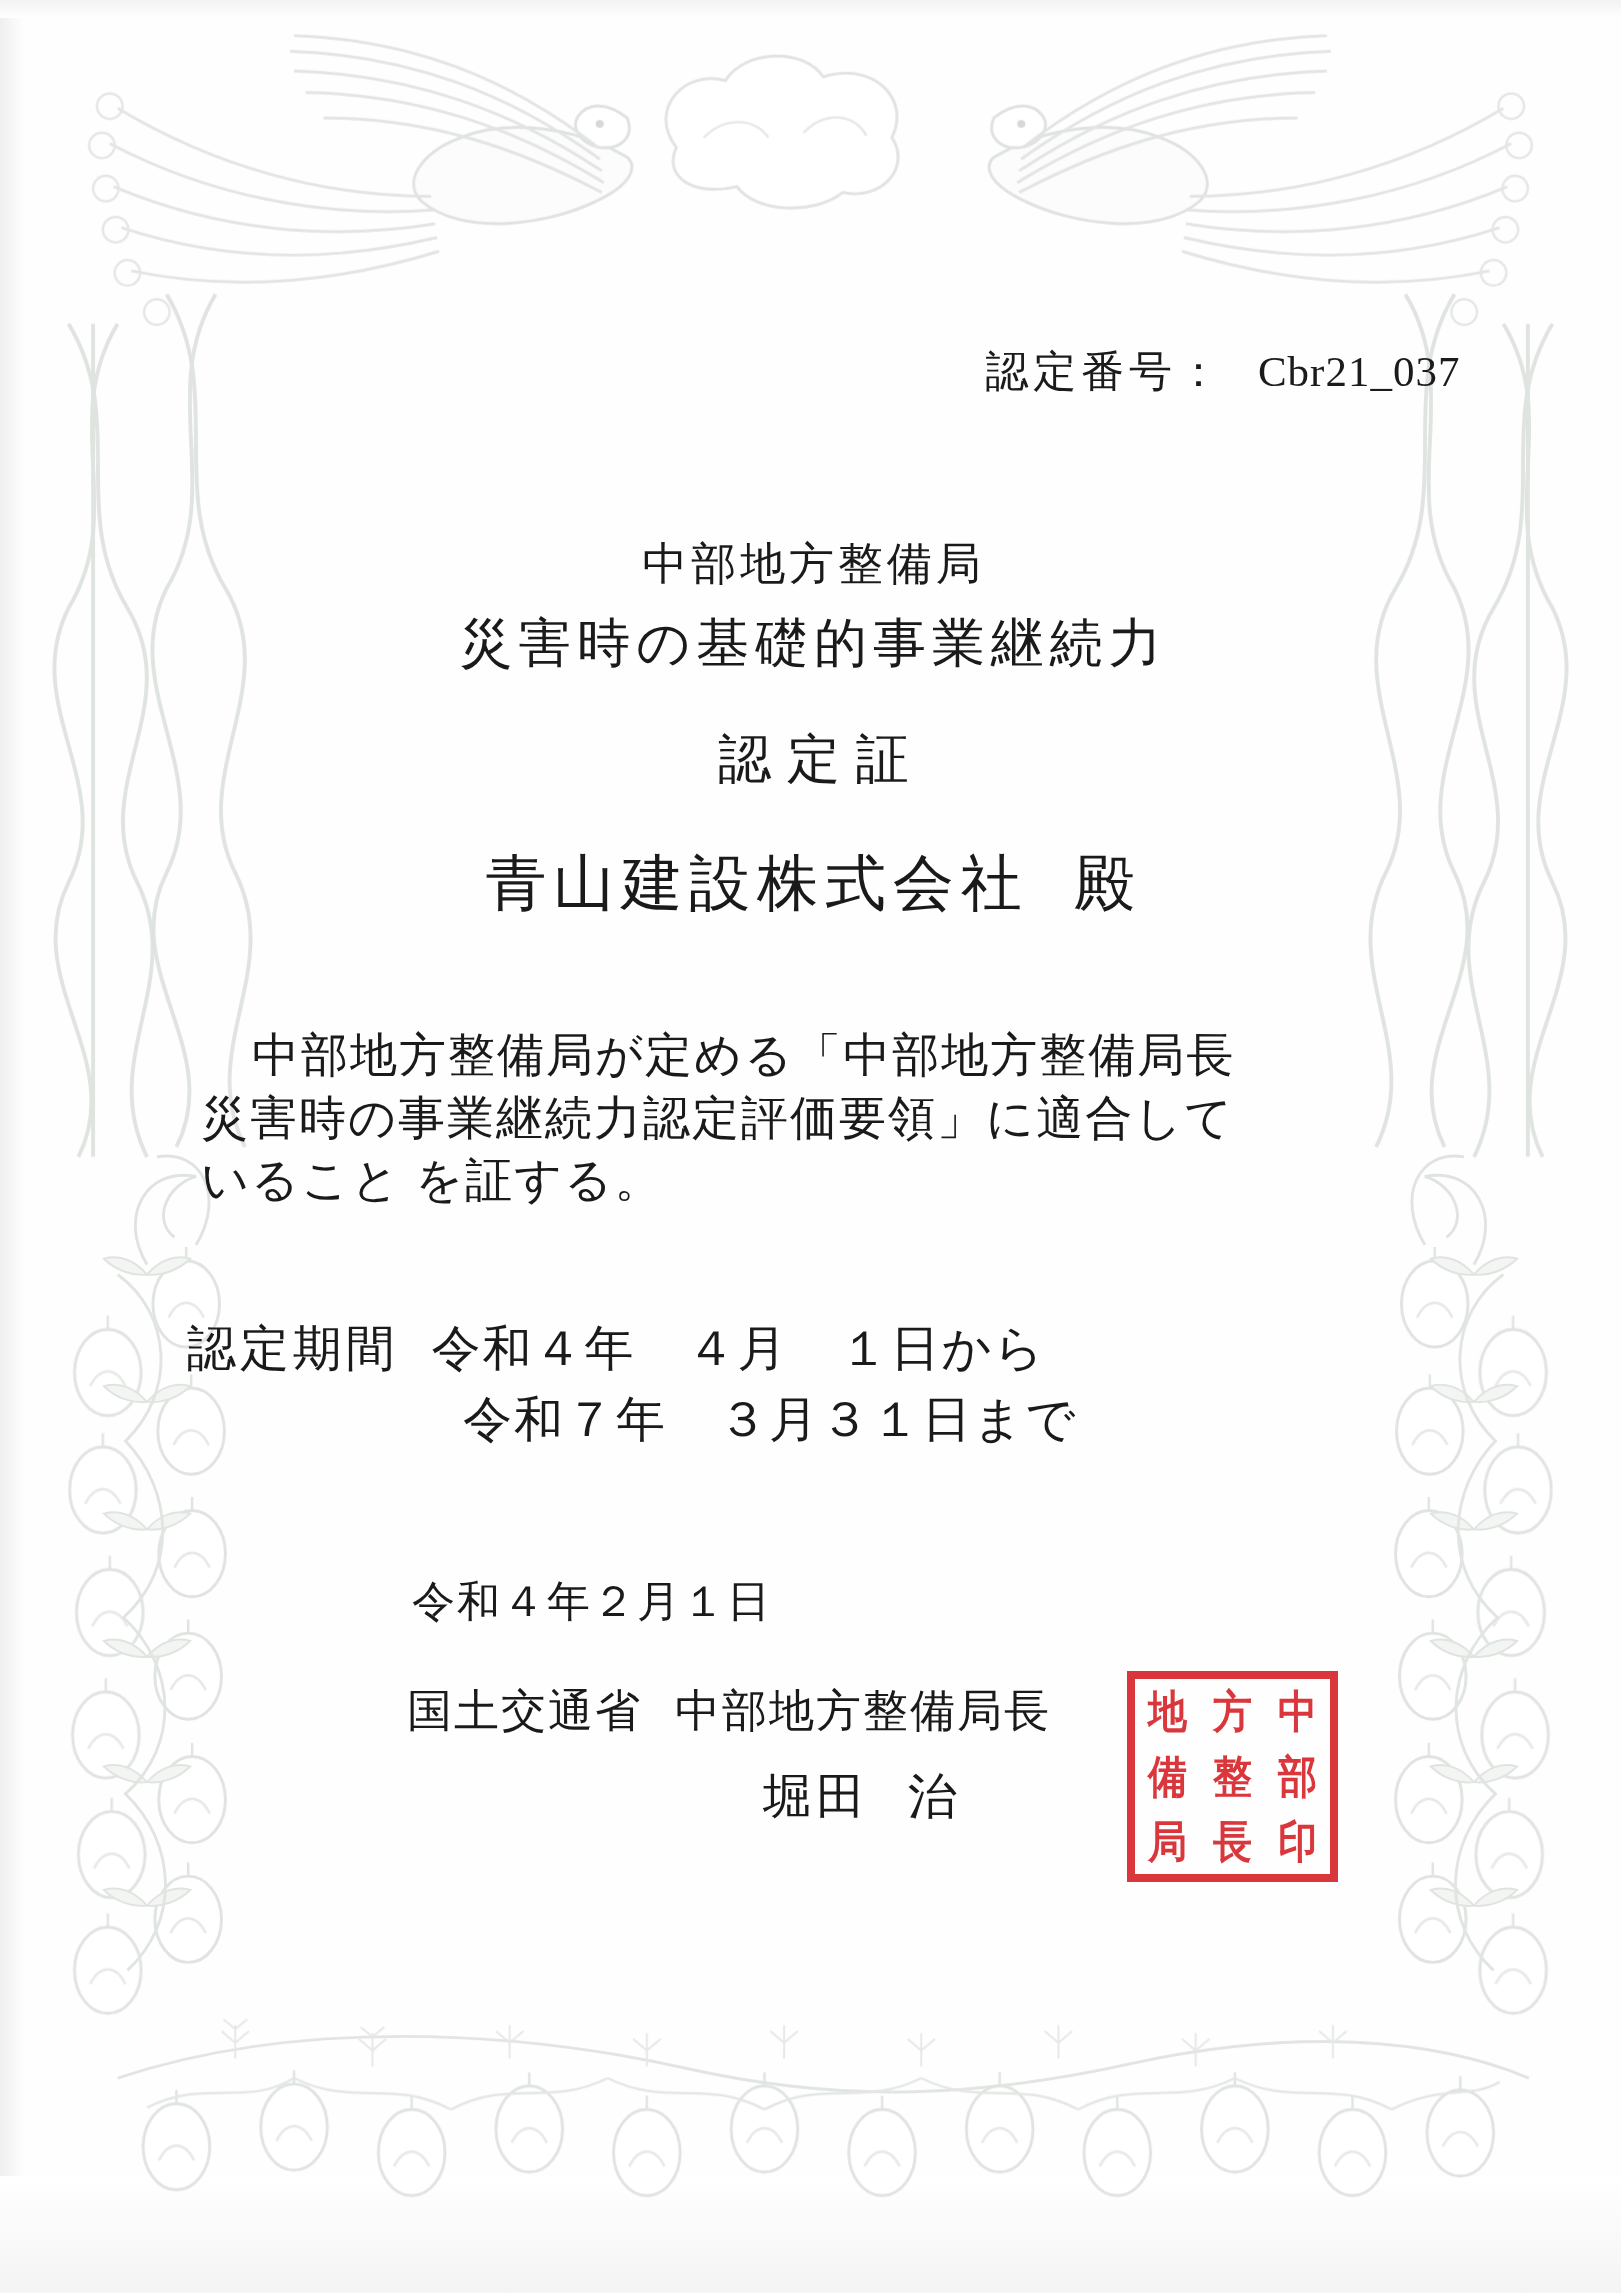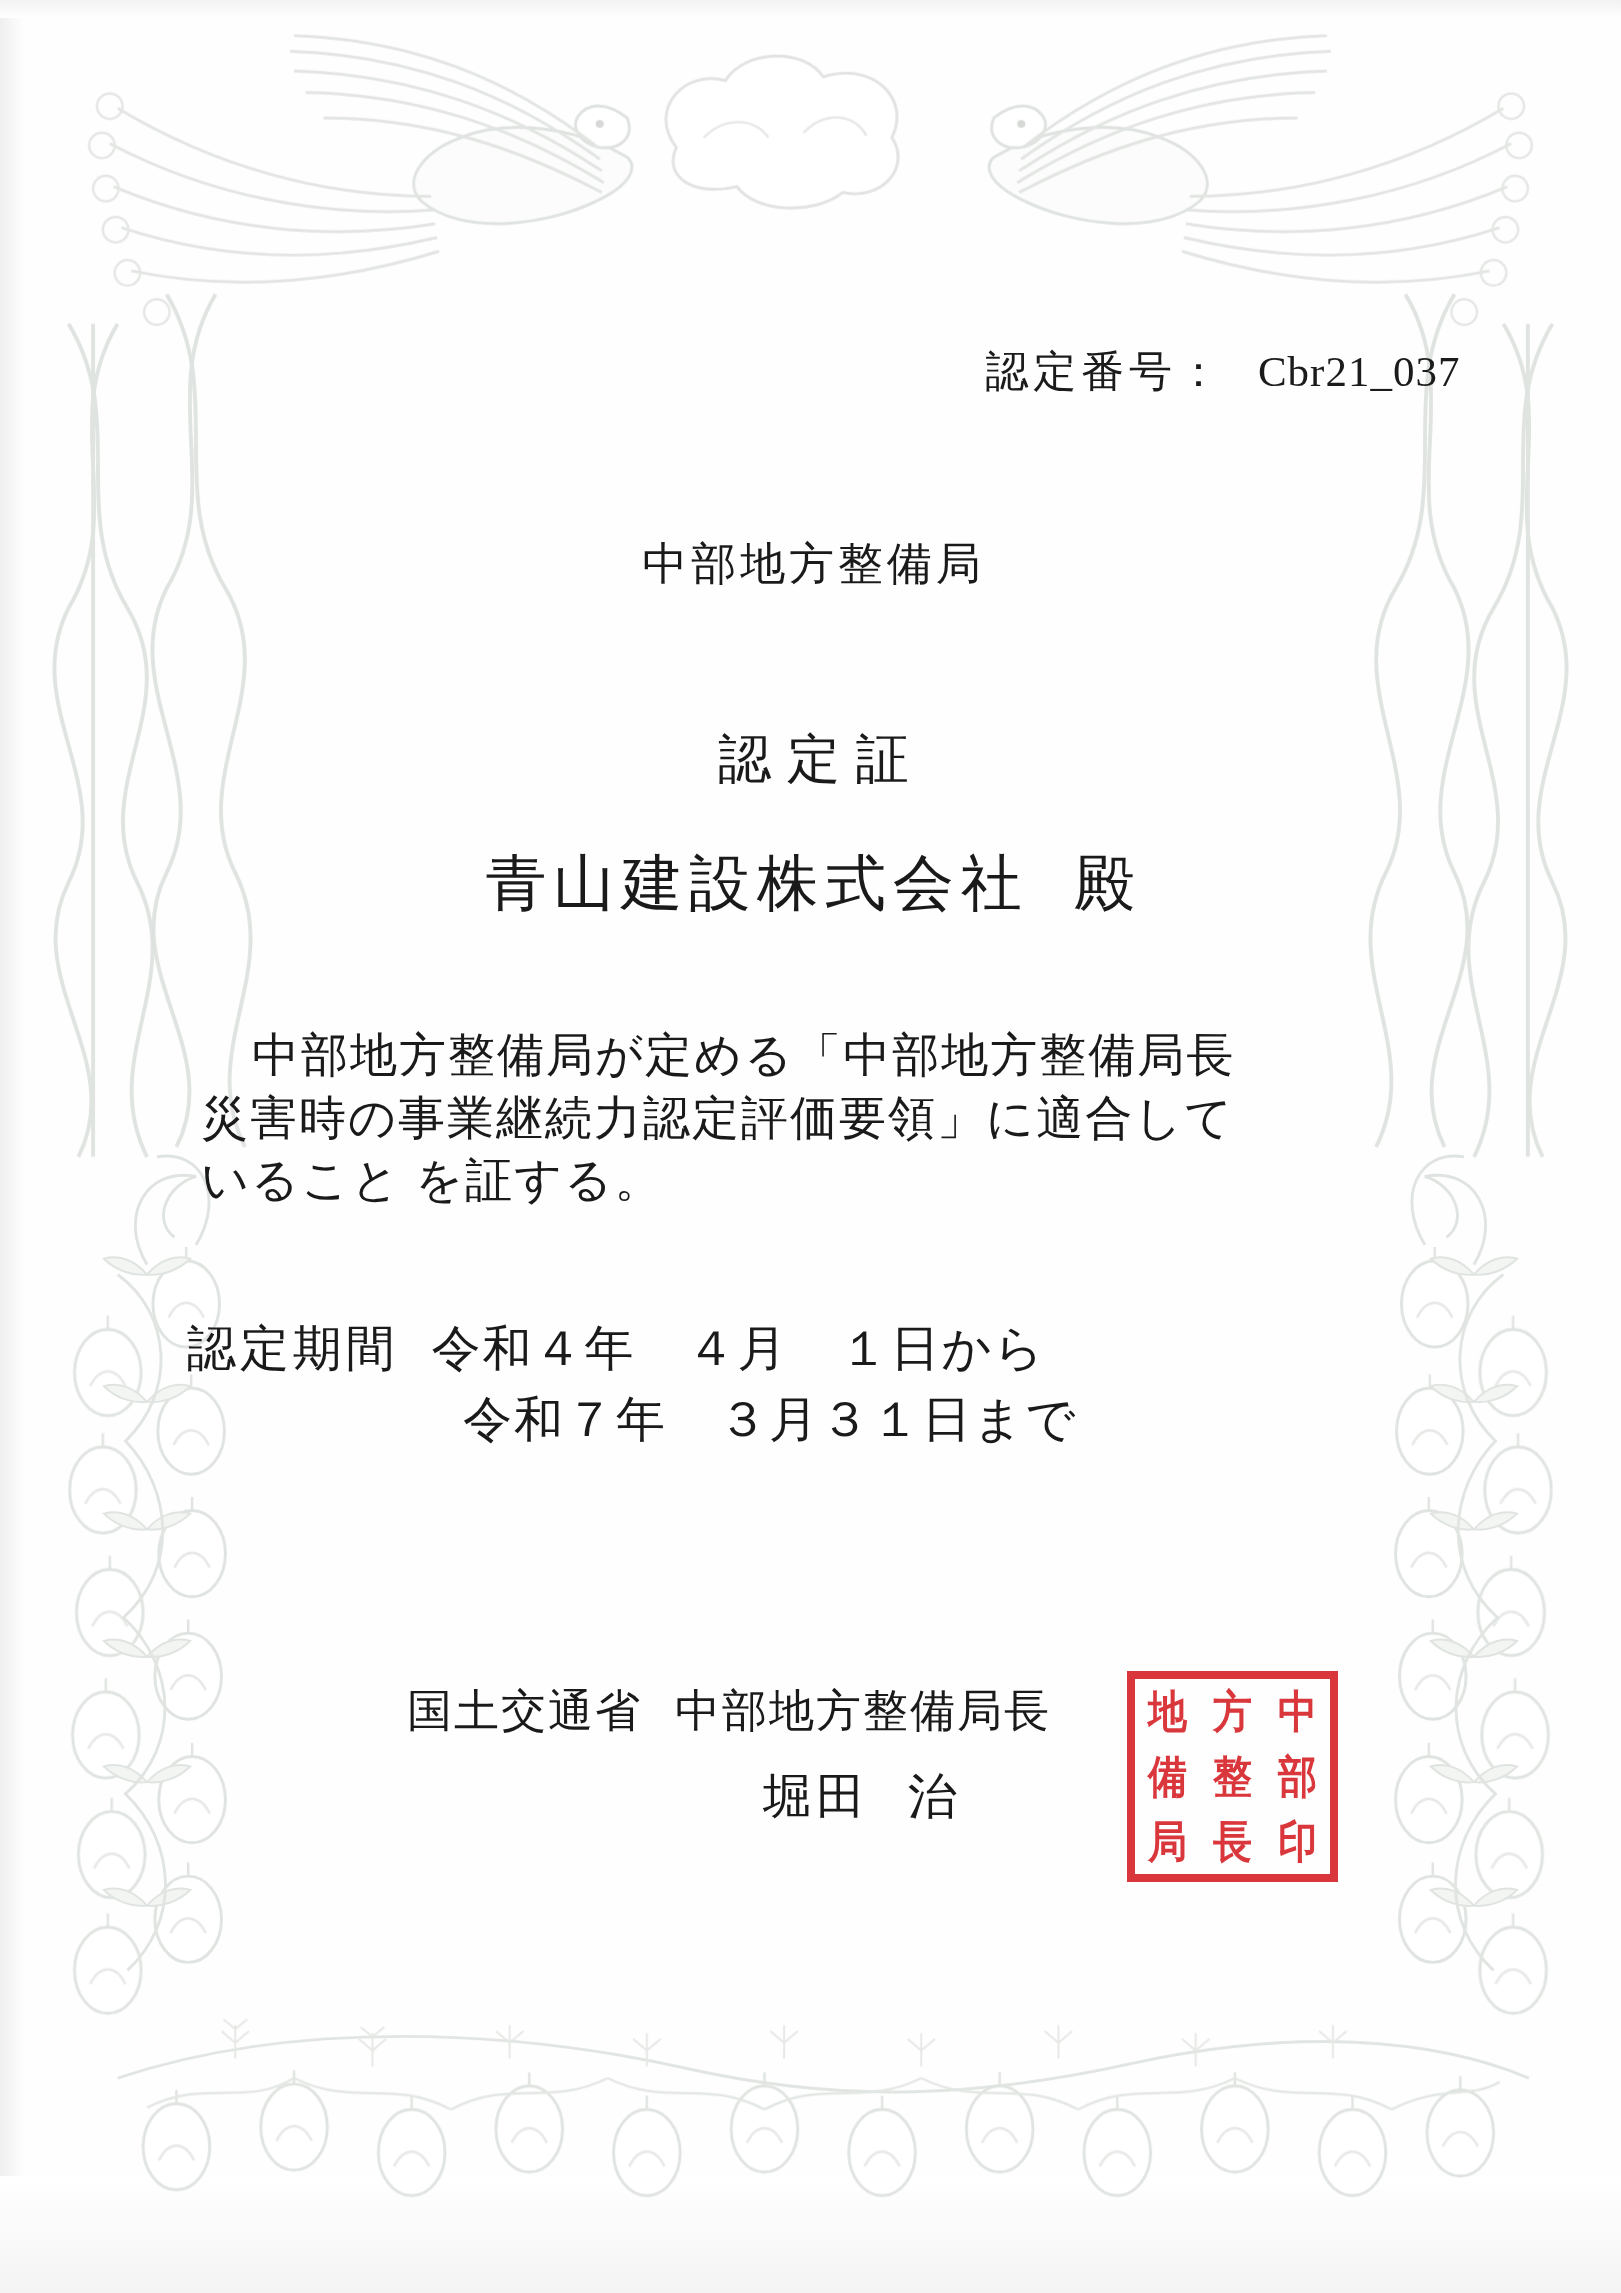--- a/index.html
+++ b/index.html
@@ -400,20 +400,21 @@
   </div>
 
   <div class="content">
 
     <div class="cert-number">
       <span class="label">認定番号：</span><span class="value">Cbr21_037</span>
     </div>
 
     <div class="head-block">
       <div class="head-line1">中部地方整備局</div>
+      <div class="head-line2">災害時の基礎的事業継続力</div>
     </div>
 
     <div class="title-main">認定証</div>
 
     <div class="recipient">
       <span>青山建設株式会社</span><span class="honorific">殿</span>
     </div>
 
     <div class="body-text">
       <span class="indent"></span><span>中部地方整備局が定める「中部地方整備局長</span><br>
@@ -423,20 +424,21 @@
 
     <div class="period">
       <div class="prow1">
         <span class="plabel">認定期間</span><span>令和４年　４月　１日から</span>
       </div>
       <div class="prow2">
         <span>令和７年　３月３１日まで</span>
       </div>
     </div>
 
+    <div class="issue-date">令和４年２月１日</div>
 
     <div class="issuer">
       <span>国土交通省</span><span class="gap"></span><span>中部地方整備局長</span>
     </div>
 
     <div class="signer">
       <span>堀田</span><span class="gap"></span><span>治</span>
     </div>
 
     <div class="seal">

